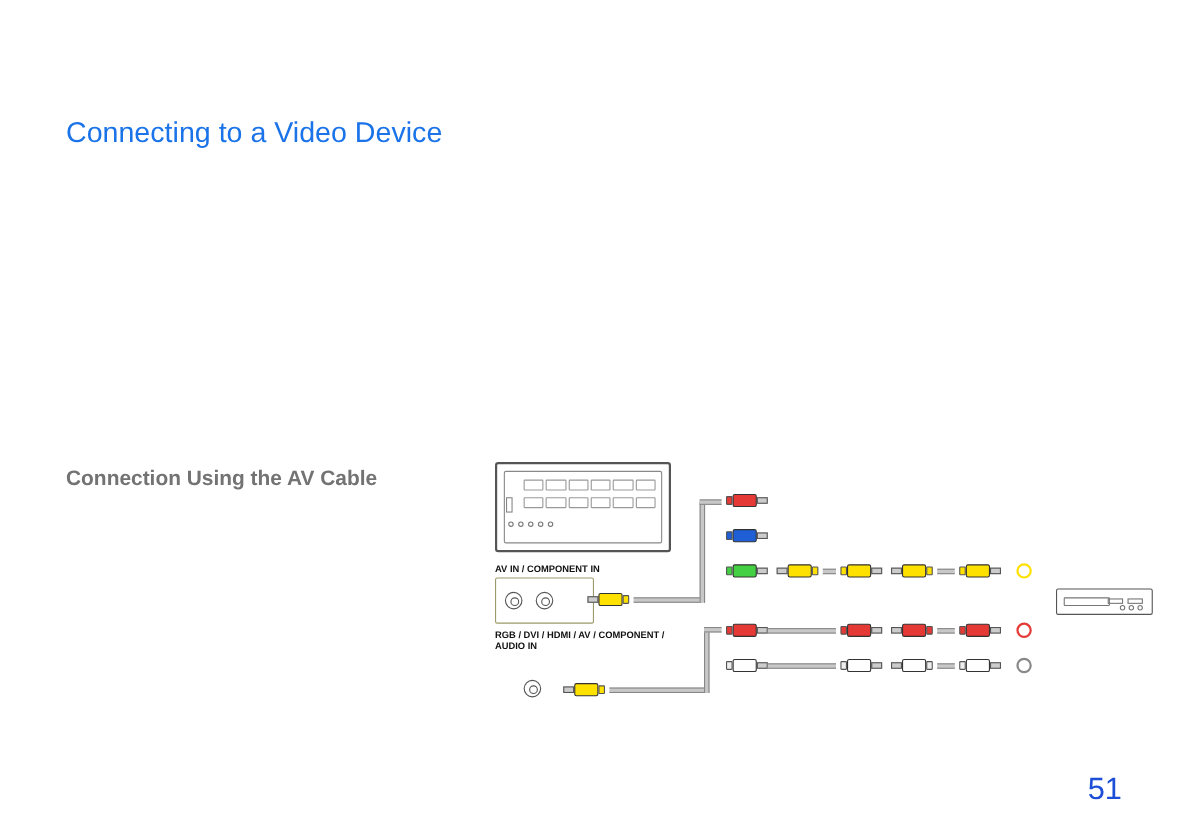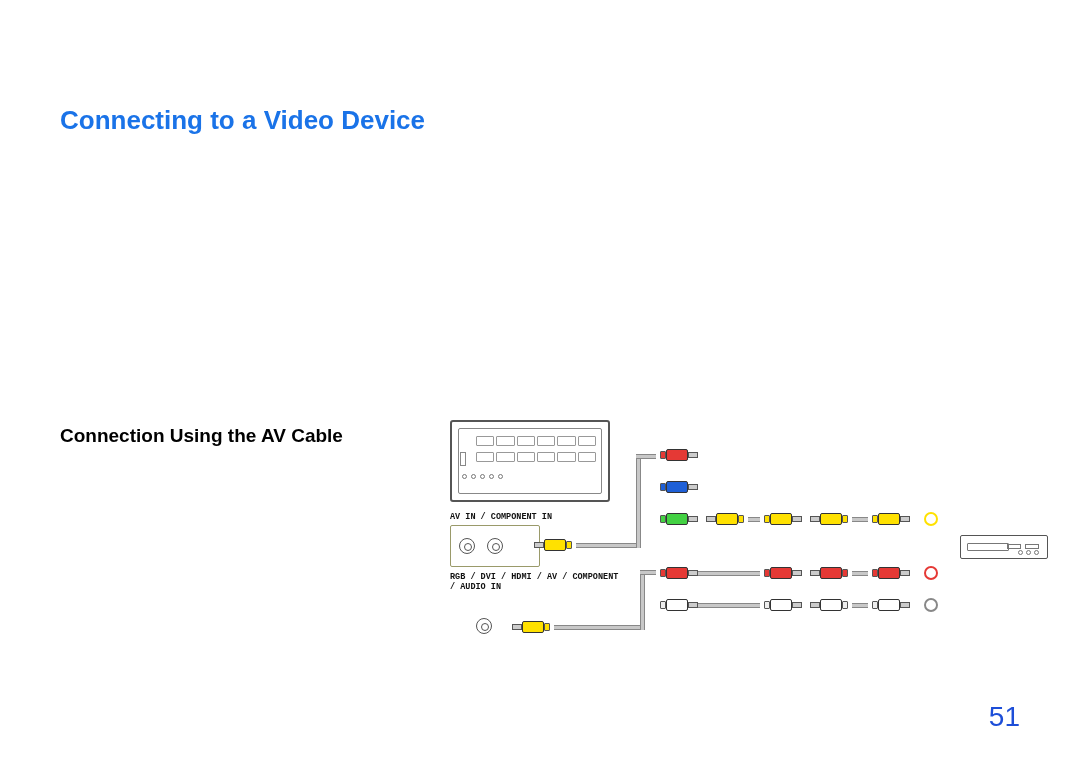--- a/index.html
+++ b/index.html
@@ -9,21 +9,21 @@
     background: #fff;
     font-family: Arial, Helvetica, sans-serif;
     position: relative;
     color: #000;
   }
   .page-title {
     position: absolute;
     left: 60px;
     top: 105px;
     font-size: 26px;
-    font-weight: bold;
+    font-weight: normal;
     color: #1a73e8;
   }
   .bullets {
     position: absolute;
     left: 60px;
     top: 150px;
     width: 600px;
     font-size: 11px;
     line-height: 1.55;
     color: #222;
@@ -40,21 +40,21 @@
     position: relative;
   }
   .note::before { content: "―"; position: absolute; left: 0; top: 0; color: #888; }
   .note b { color: #666; font-weight: bold; }
   .subheading {
     position: absolute;
     left: 60px;
     top: 425px;
     font-size: 19px;
     font-weight: bold;
-    color: #000000;
+    color: #737373;
   }
   .page-number {
     position: absolute;
     right: 60px;
     bottom: 30px;
     font-size: 28px;
     color: #1d4ed8;
     font-weight: 300;
   }
   
@@ -107,21 +107,20 @@
     left: 8px; top: 30px;
     width: 6px; height: 14px;
     border: 1px solid #888;
   }
   .port-label {
     position: absolute;
     font-size: 8.5px;
     font-weight: bold;
     color: #111;
     text-transform: uppercase;
-    font-family: Liberation Mono, monospace;
   }
   .label-av-in { left: 0; top: 92px; }
   .label-audio-in { left: 0; top: 152px; width: 170px; }
   .port-block {
     position: absolute;
     left: 0; top: 105px;
     width: 90px; height: 42px;
     border: 1.5px solid #9a9a6a;
     border-radius: 2px;
     background: #fff;

